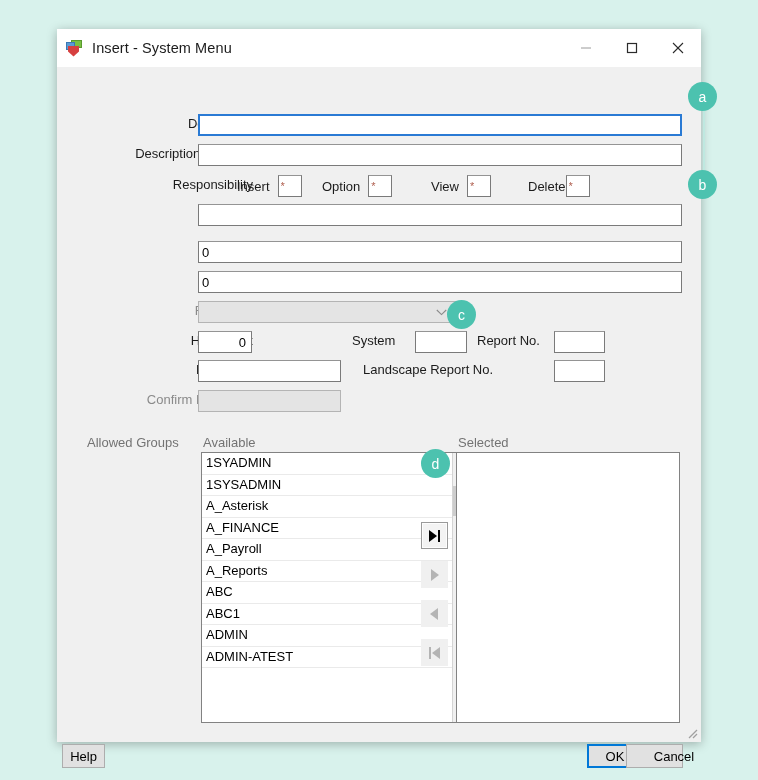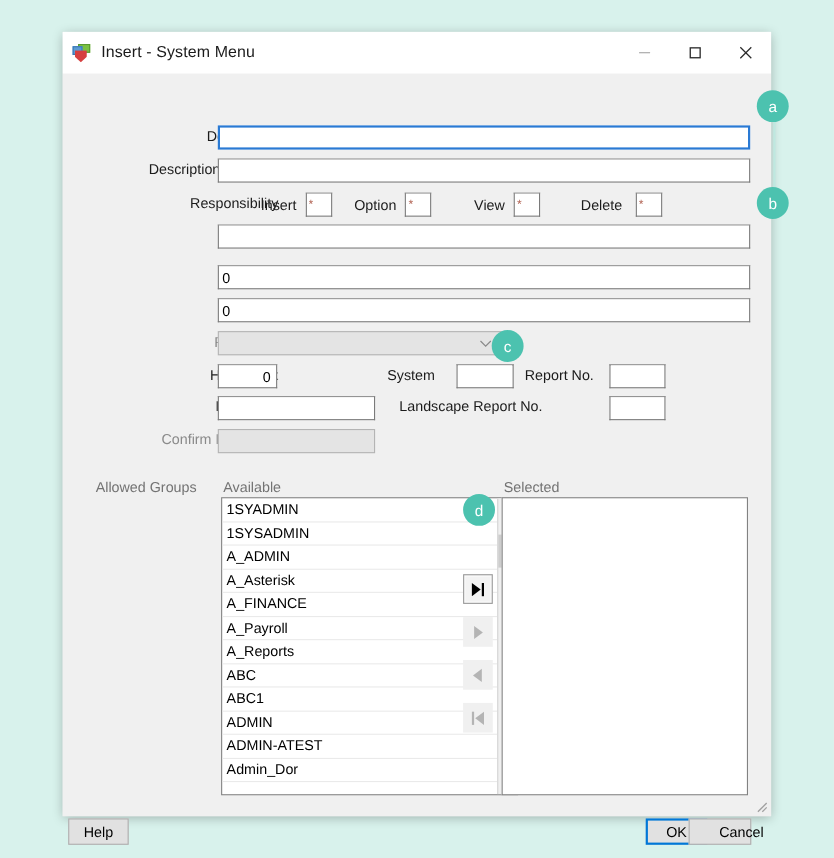--- a/index.html
+++ b/index.html
@@ -333,21 +333,21 @@
     </div>
     <div class="row" style="left:265px; top:108px;">
       <span class="lbl" style="margin-right:8px;">Option</span>
       <input class="tbox tiny" type="text" autocomplete="off" value="*" style="">
     </div>
     <div class="row" style="left:374px; top:108px;">
       <span class="lbl" style="margin-right:8px;">View</span>
       <input class="tbox tiny" type="text" autocomplete="off" value="*" style="">
     </div>
     <div class="row" style="left:471px; top:108px;">
-      <span class="lbl" style="margin-right:12px;">Delete</span>
+      <span class="lbl" style="margin-right:0;">Delete</span>
       <input class="tbox tiny" type="text" autocomplete="off" value="*" style="">
     </div>
 
     <div class="row" style="left:0; top:139px; width:196px; justify-content:flex-end;">
       <span class="lbl">Program</span>
     </div>
     <input class="tbox" type="text" autocomplete="off" style="left: 141px; top: 137px; width: 484px; position: absolute;" value="">
 
     <div class="row" style="left:0; top:176px; width:196px; justify-content:flex-end;">
       <span class="lbl">Option 1</span>
@@ -399,30 +399,28 @@
     <input class="tbox disabled" type="text" autocomplete="off" disabled="" style="left: 141px; top: 323px; width: 143px; position: absolute;" value="">
 
     <div class="grp-title" style="left:30px; top:368px;">Allowed Groups</div>
     <div class="grp-title" style="left:146px; top:368px;">Available</div>
     <div class="grp-title" style="left:401px; top:368px;">Selected</div>
 
     <div class="listbox" style="left:144px; top:385px; width:270px; height:271px;">
       <div class="list-items" id="available-items">
           <div class="list-item">1SYADMIN</div>
           <div class="list-item">1SYSADMIN</div>
-          <div class="list-item">A_ADMIN</div>
           <div class="list-item">A_Asterisk</div>
           <div class="list-item">A_FINANCE</div>
           <div class="list-item">A_Payroll</div>
           <div class="list-item">A_Reports</div>
           <div class="list-item">ABC</div>
           <div class="list-item">ABC1</div>
           <div class="list-item">ADMIN</div>
           <div class="list-item">ADMIN-ATEST</div>
-          <div class="list-item">Admin_Dor</div>
         </div>
       <div class="scrollbar">
         <div class="sb-arrow">
           <svg width="9" height="6" viewBox="0 0 9 6">
               <polyline points="0.8,5 4.5,1 8.2,5" fill="none" stroke="#404040" stroke-width="1.1"></polyline>
             </svg>
         </div>
         <div class="sb-track">
           <div class="sb-thumb"></div>
         </div>
@@ -454,21 +452,21 @@
         <polygon points="11,1 3,7 11,13" fill="#b4b4b4"></polygon>
       </svg>
     </div>
     <div class="xbtn off" style="left:364px; top:572px;">
       <svg width="15" height="14" viewBox="0 0 15 14">
         <rect x="2" y="1" width="2" height="12" fill="#b4b4b4"></rect>
         <polygon points="13,1 5,7 13,13" fill="#b4b4b4"></polygon>
       </svg>
     </div>
 
-    <div class="btn" style="left:5px; top:677px; width:55px;">Help</div>
+    <div class="btn" style="left:5px; top:677px; width:43px;">Help</div>
     <div class="btn default" style="left:506px; top:677px; width:56px;margin-left:24px;">OK</div>
     <div class="btn" style="left:569px; top:677px; width:57px;padding-left:39px;">Cancel</div>
 
     <svg id="grip" viewBox="0 0 13 13">
       <line x1="12" y1="4" x2="4" y2="12" stroke="#a0a0a0" stroke-width="1.2"></line>
       <line x1="12" y1="8" x2="8" y2="12" stroke="#a0a0a0" stroke-width="1.2"></line>
     </svg>
 
   </div>
 </div>

